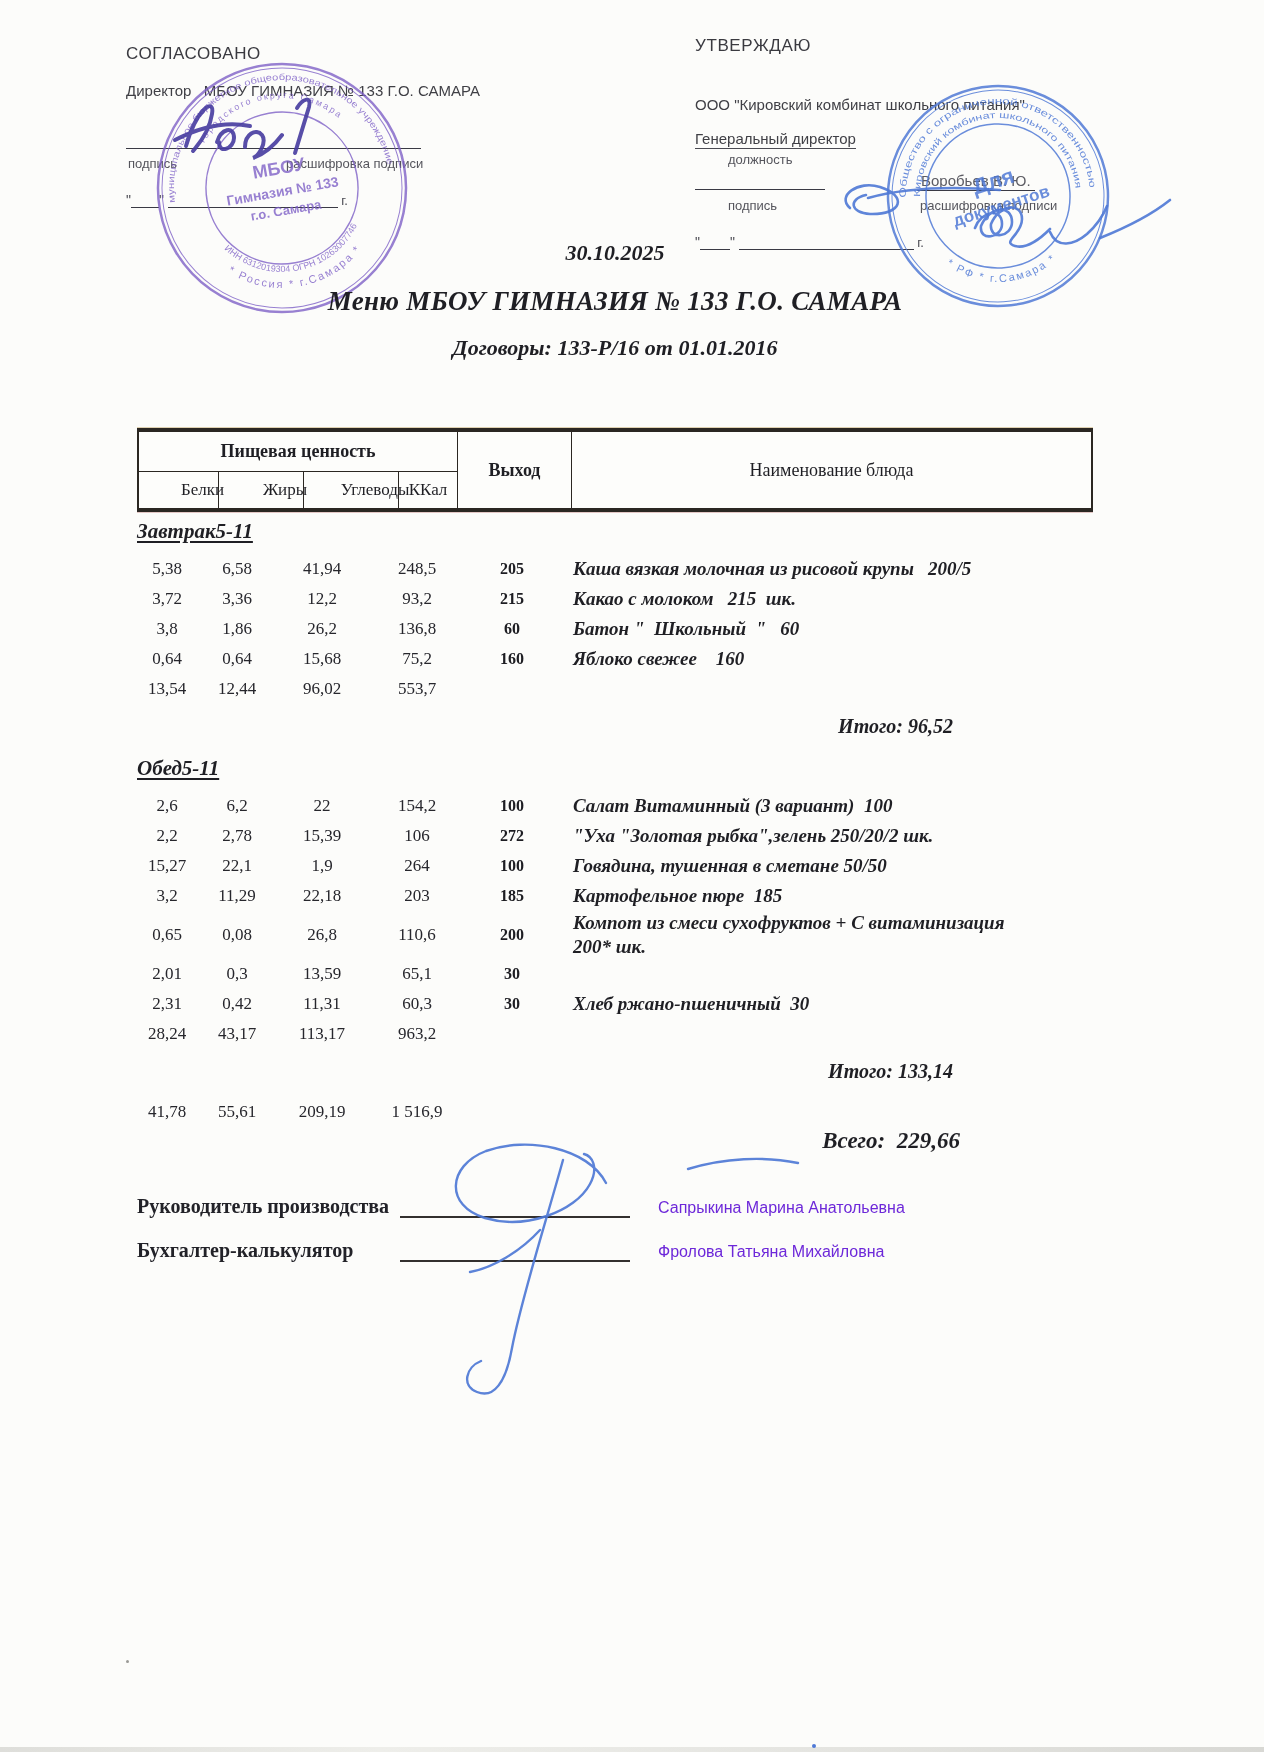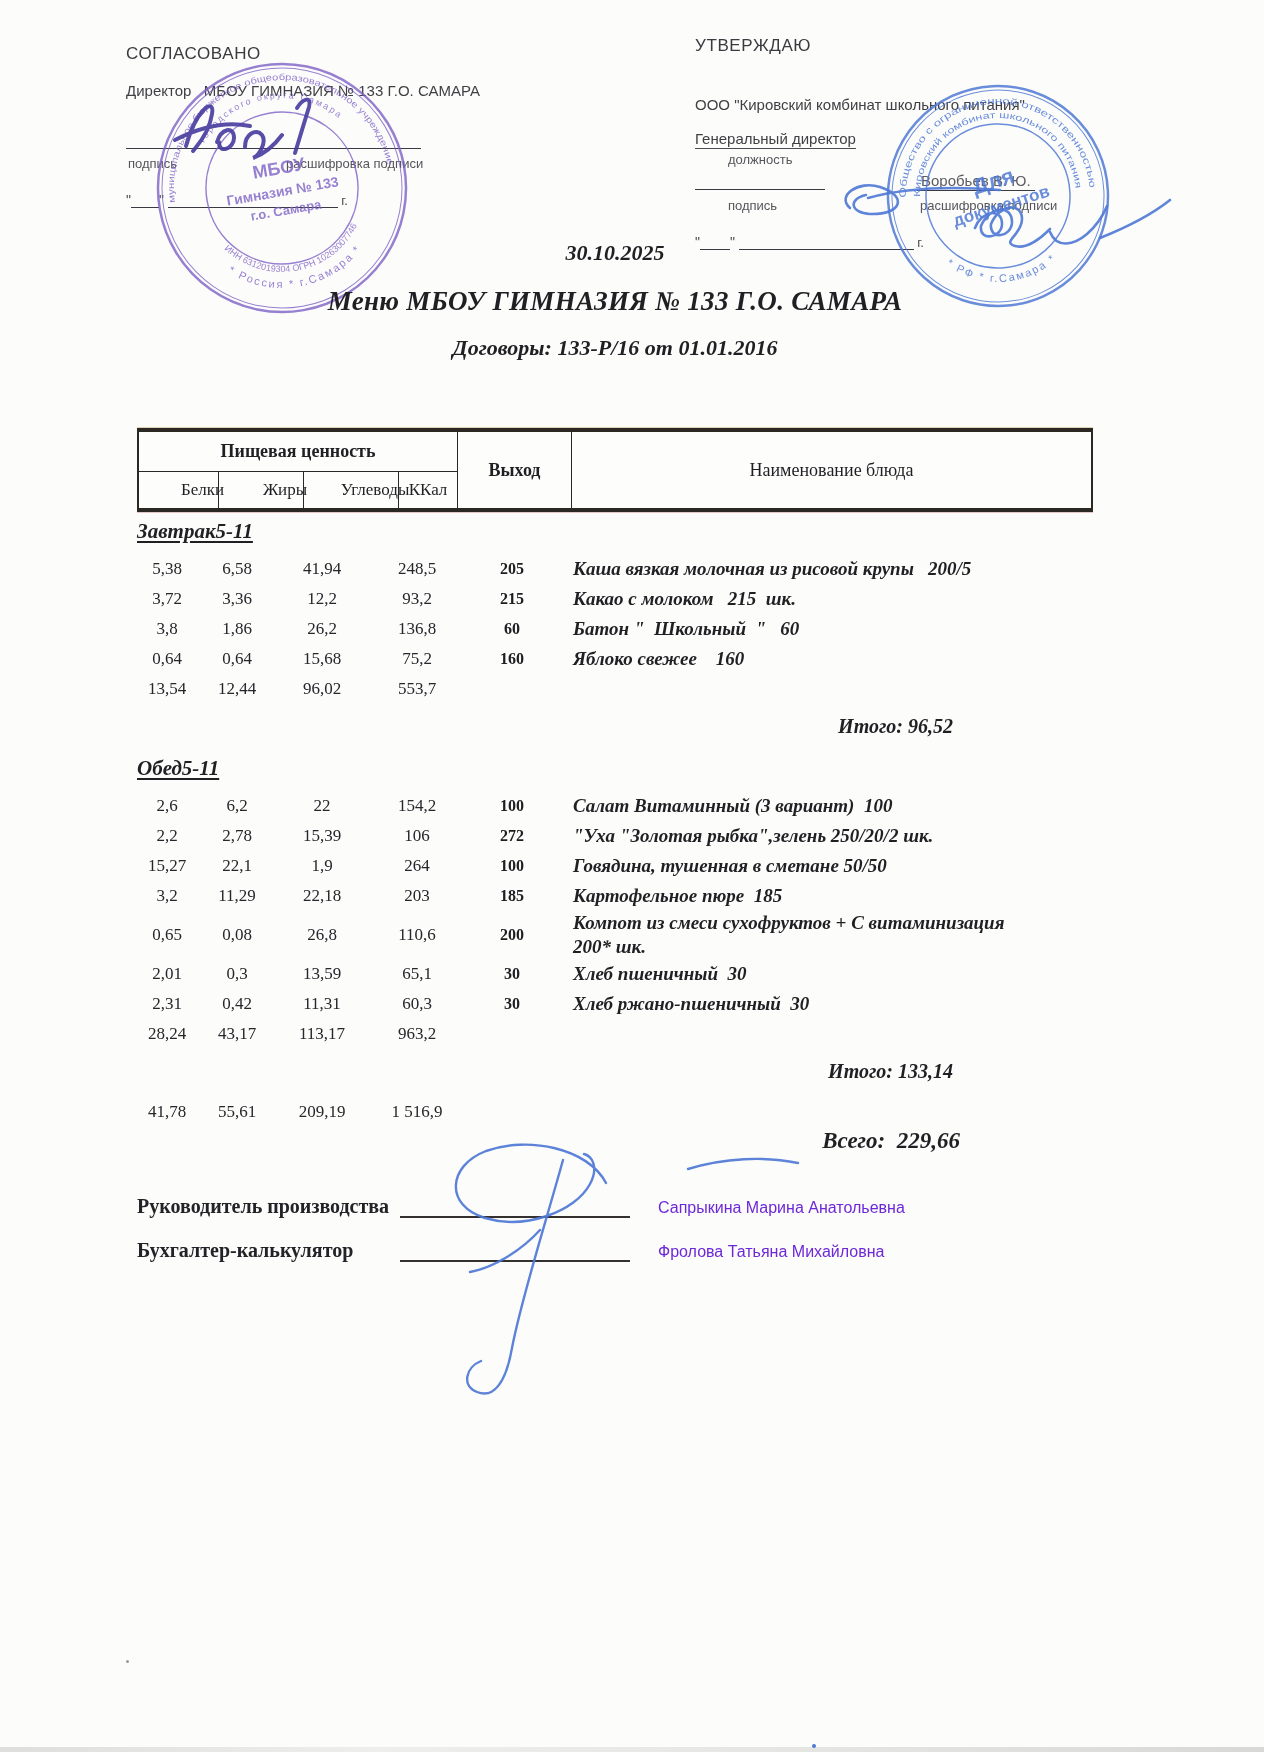--- a/index.html
+++ b/index.html
@@ -252,21 +252,20 @@
           <span class="out">200</span>
           <span class="dish">Компот из смеси сухофруктов + С витаминизация
 200* шк.</span>
         </div>
         <div class="menu-row">
           <span class="num">2,01</span>
           <span class="num">0,3</span>
           <span class="num">13,59</span>
           <span class="num">65,1</span>
           <span class="out">30</span>
-          <span class="dish">Хлеб пшеничный  30</span>
         </div>
         <div class="menu-row">
           <span class="num">2,31</span>
           <span class="num">0,42</span>
           <span class="num">11,31</span>
           <span class="num">60,3</span>
           <span class="out">30</span>
           <span class="dish">Хлеб ржано-пшеничный  30</span>
         </div>
         <div class="menu-row">

